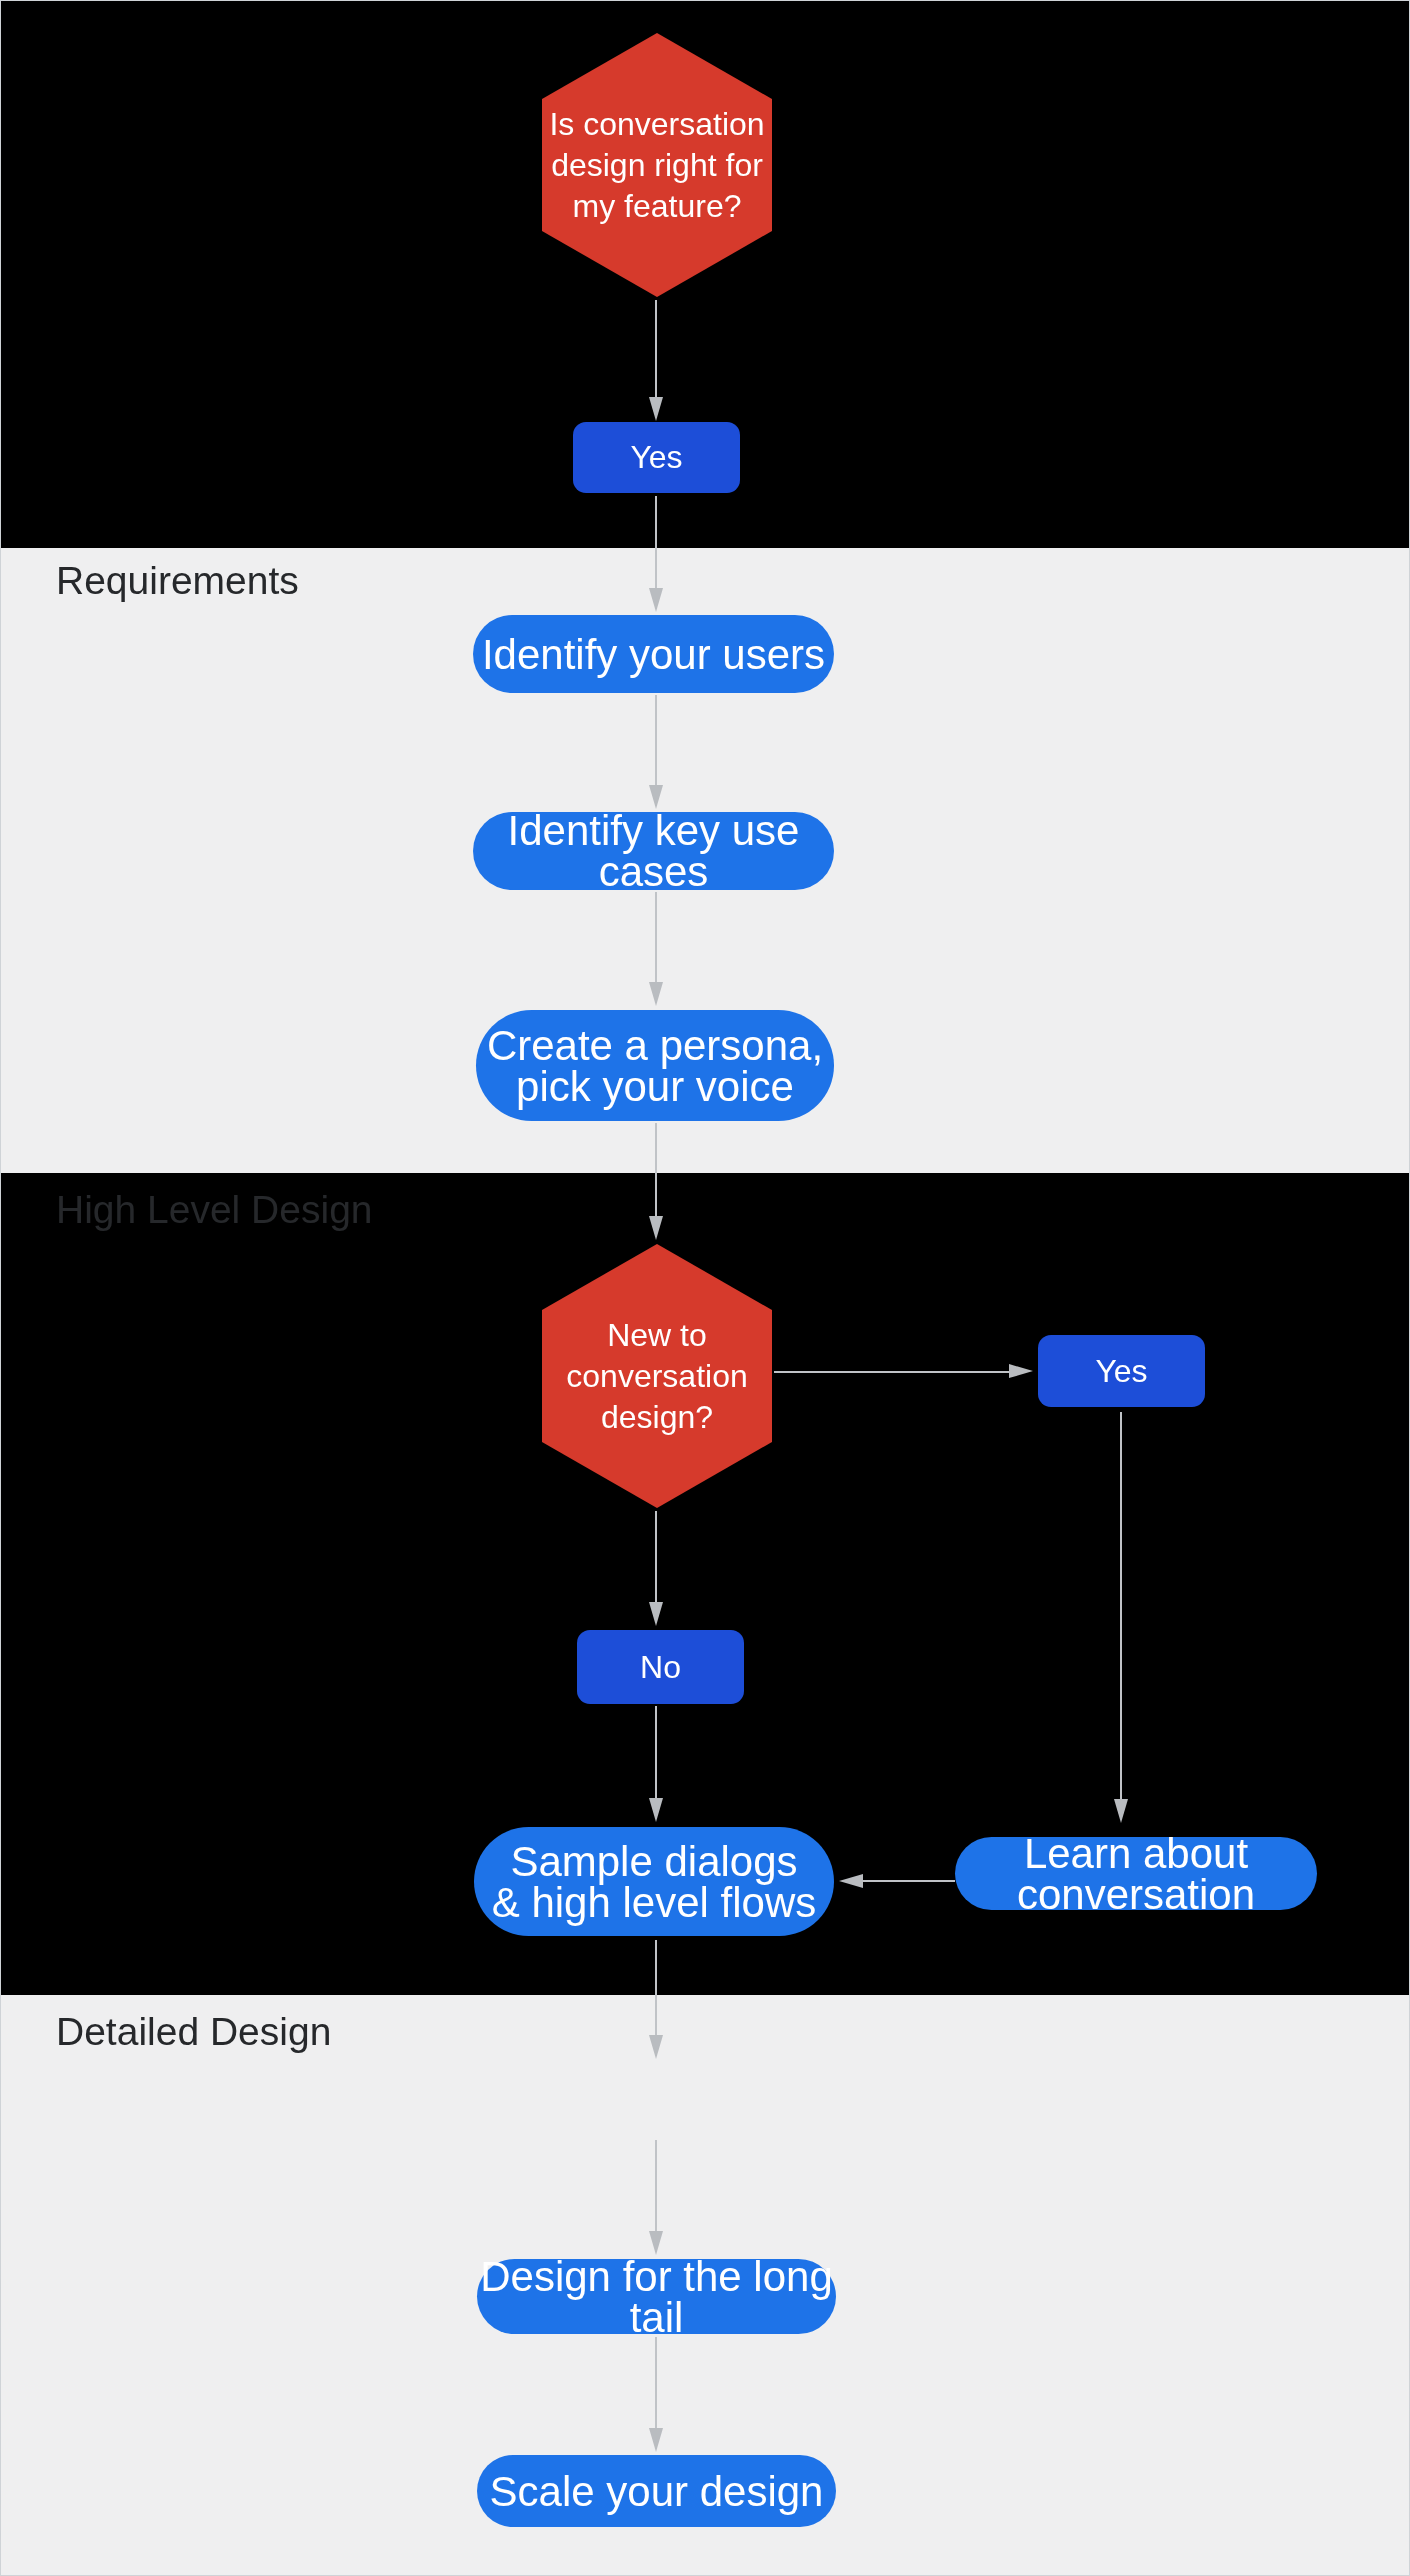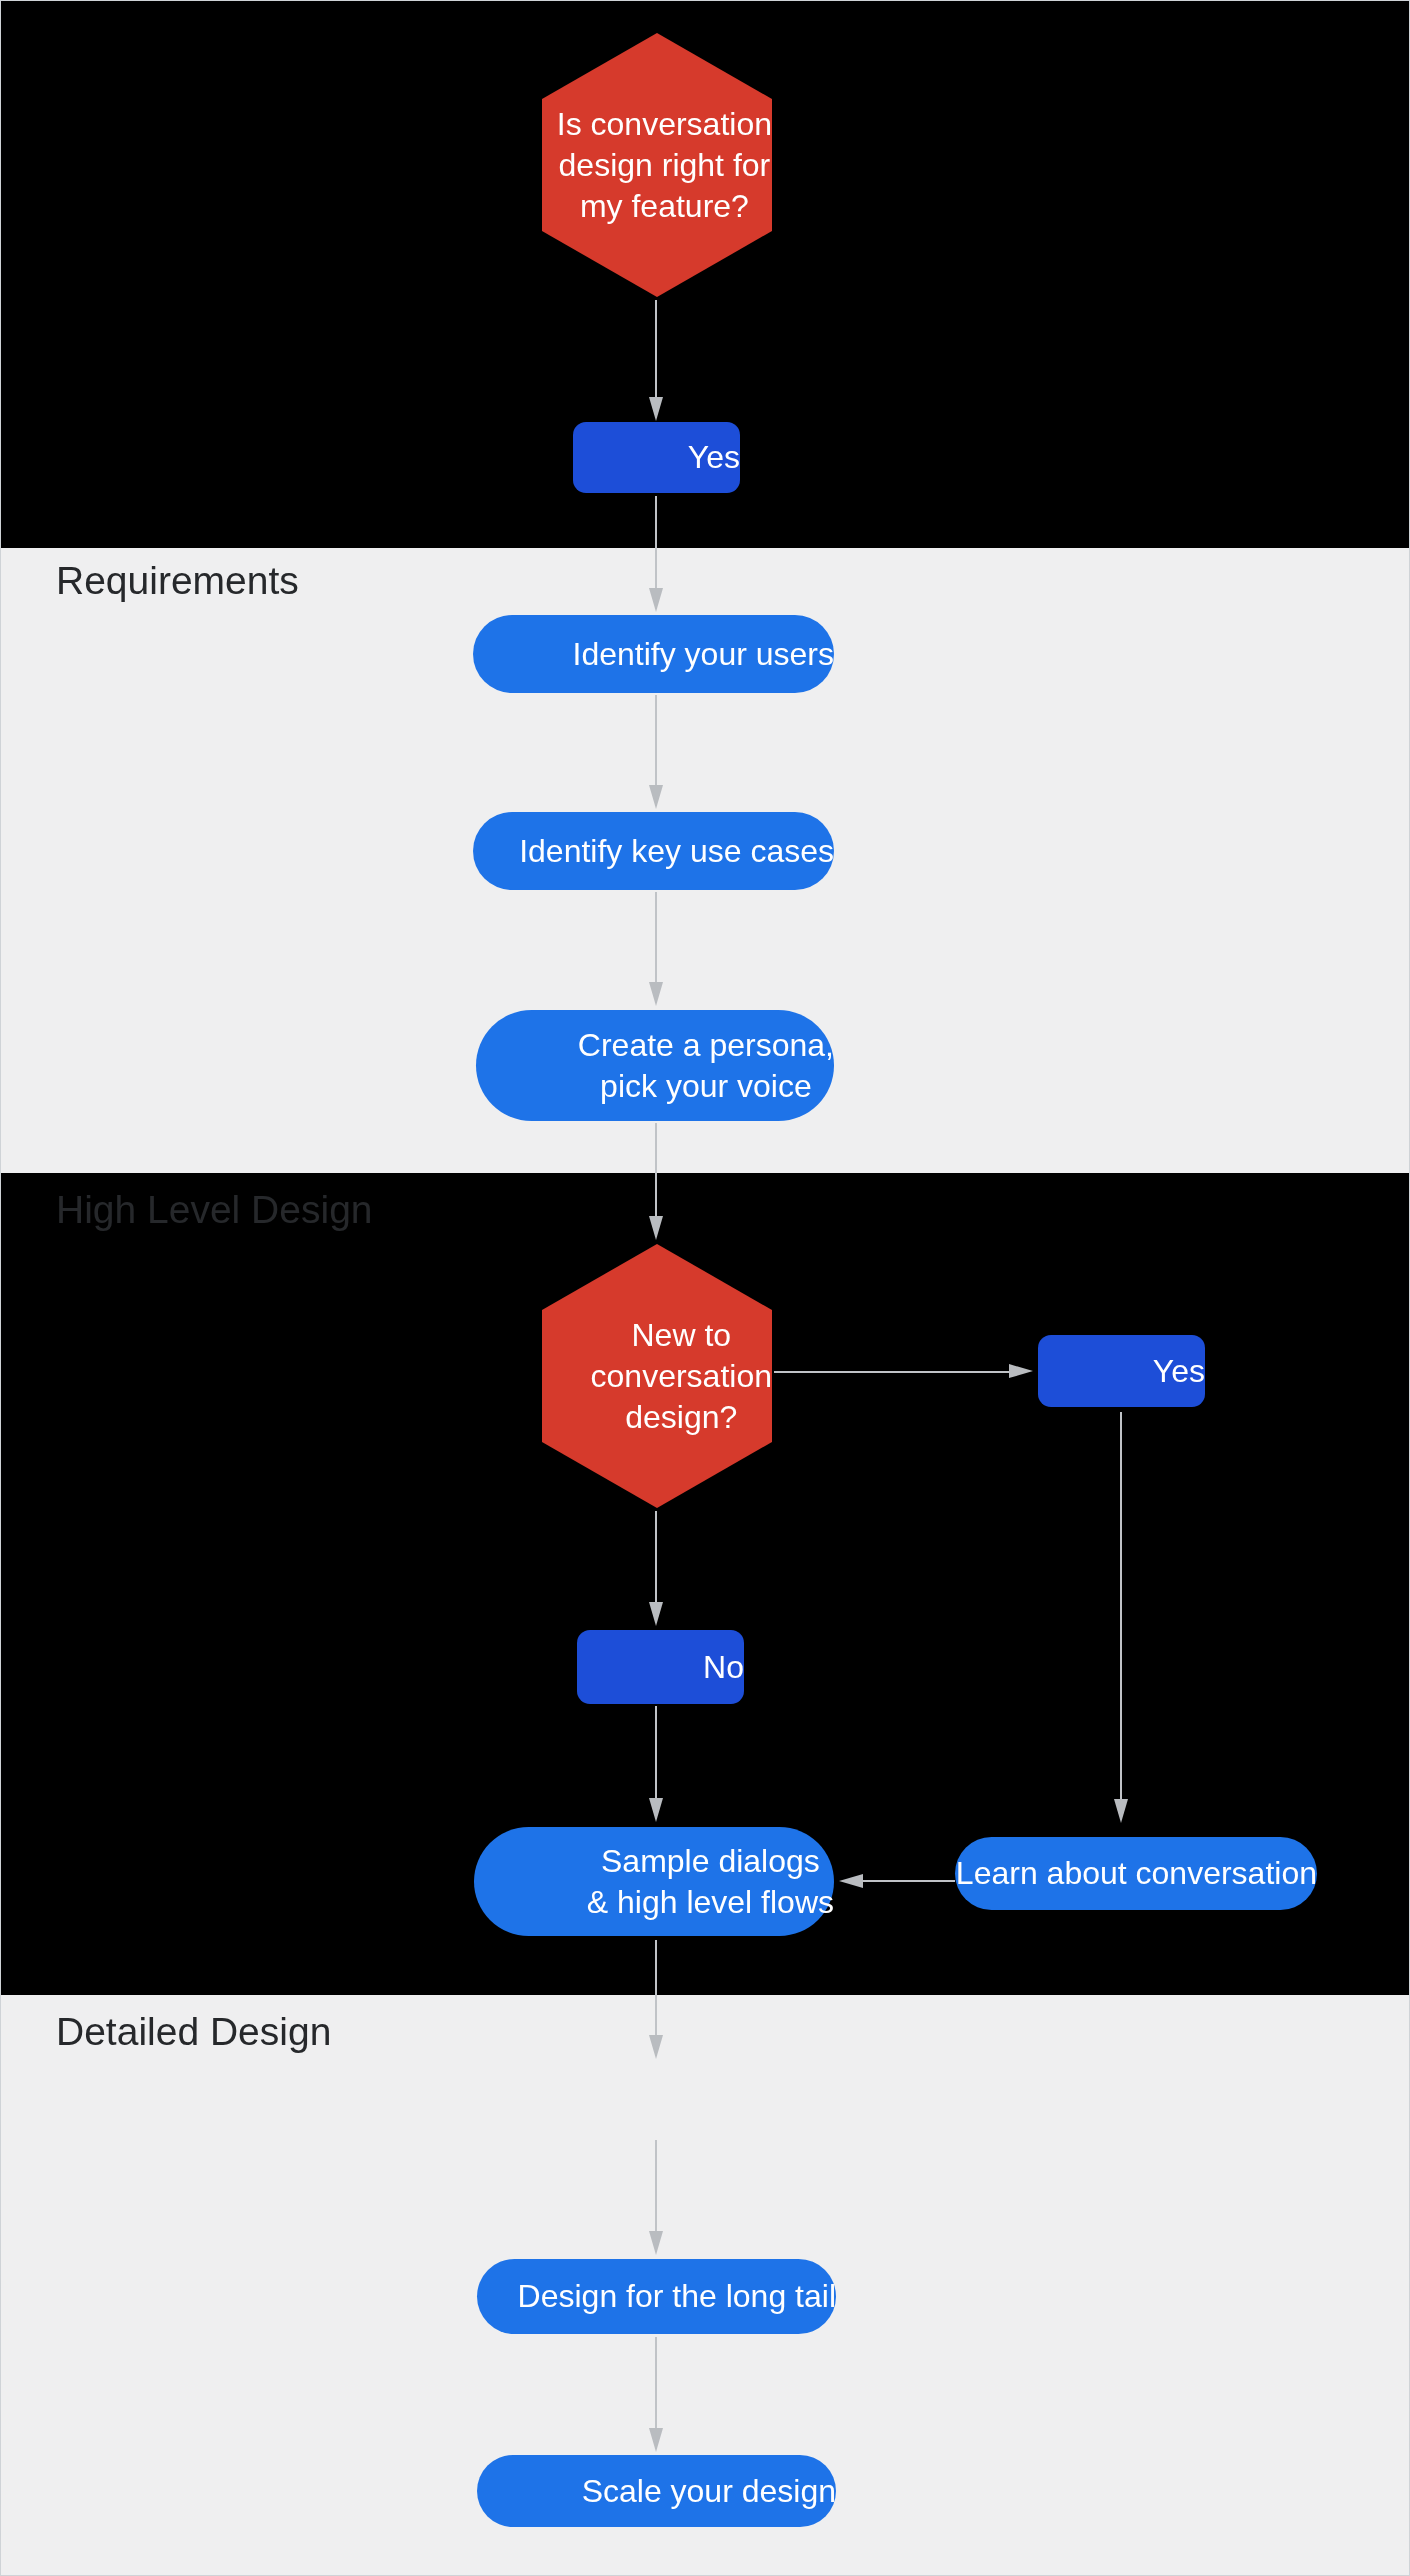--- a/index.html
+++ b/index.html
@@ -22,35 +22,35 @@
     line-height: 45px;
     color: #26282b;
     font-weight: 400;
     white-space: nowrap;
     margin-left: 24px;
   }
   .node {
     position: absolute;
     display: flex;
     align-items: center;
-    justify-content: flex-end;
+    justify-content: center;
     text-align: center;
     color: #ffffff;
   }
   .node-label {
     white-space: pre-line;
     text-align: center;
     color: #ffffff;
   }
   .decision { background: #d63a2c; clip-path: polygon(50% 0%, 100% 25%, 100% 75%, 50% 100%, 0% 75%, 0% 25%); }
   .decision .node-label { font-size: 32px; line-height: 41px; font-weight: 500; }
   .answer { background: #1d4ed8; border-radius: 13px; }
   .answer .node-label { font-size: 32px; line-height: 37px; font-weight: 500; }
   .step { background: #1e73e8; border-radius: 927px; }
-  .step .node-label { font-size: 32px; line-height: 41px; font-weight: 500; }
+  .step .node-label { font-size: 42px; line-height: 41px; font-weight: 500; }
   .vline { position: absolute; width: 1.9px; background: #c0c3c7; }
   .hline { position: absolute; height: 1.9px; background: #c0c3c7; }
   .arrow-down {
     position: absolute; width: 0; height: 0;
     border-left: 7.4px solid transparent;
     border-right: 7.4px solid transparent;
     border-top: 24px solid #b9bcc0;
   }
   .arrow-right {
     position: absolute; width: 0; height: 0;

